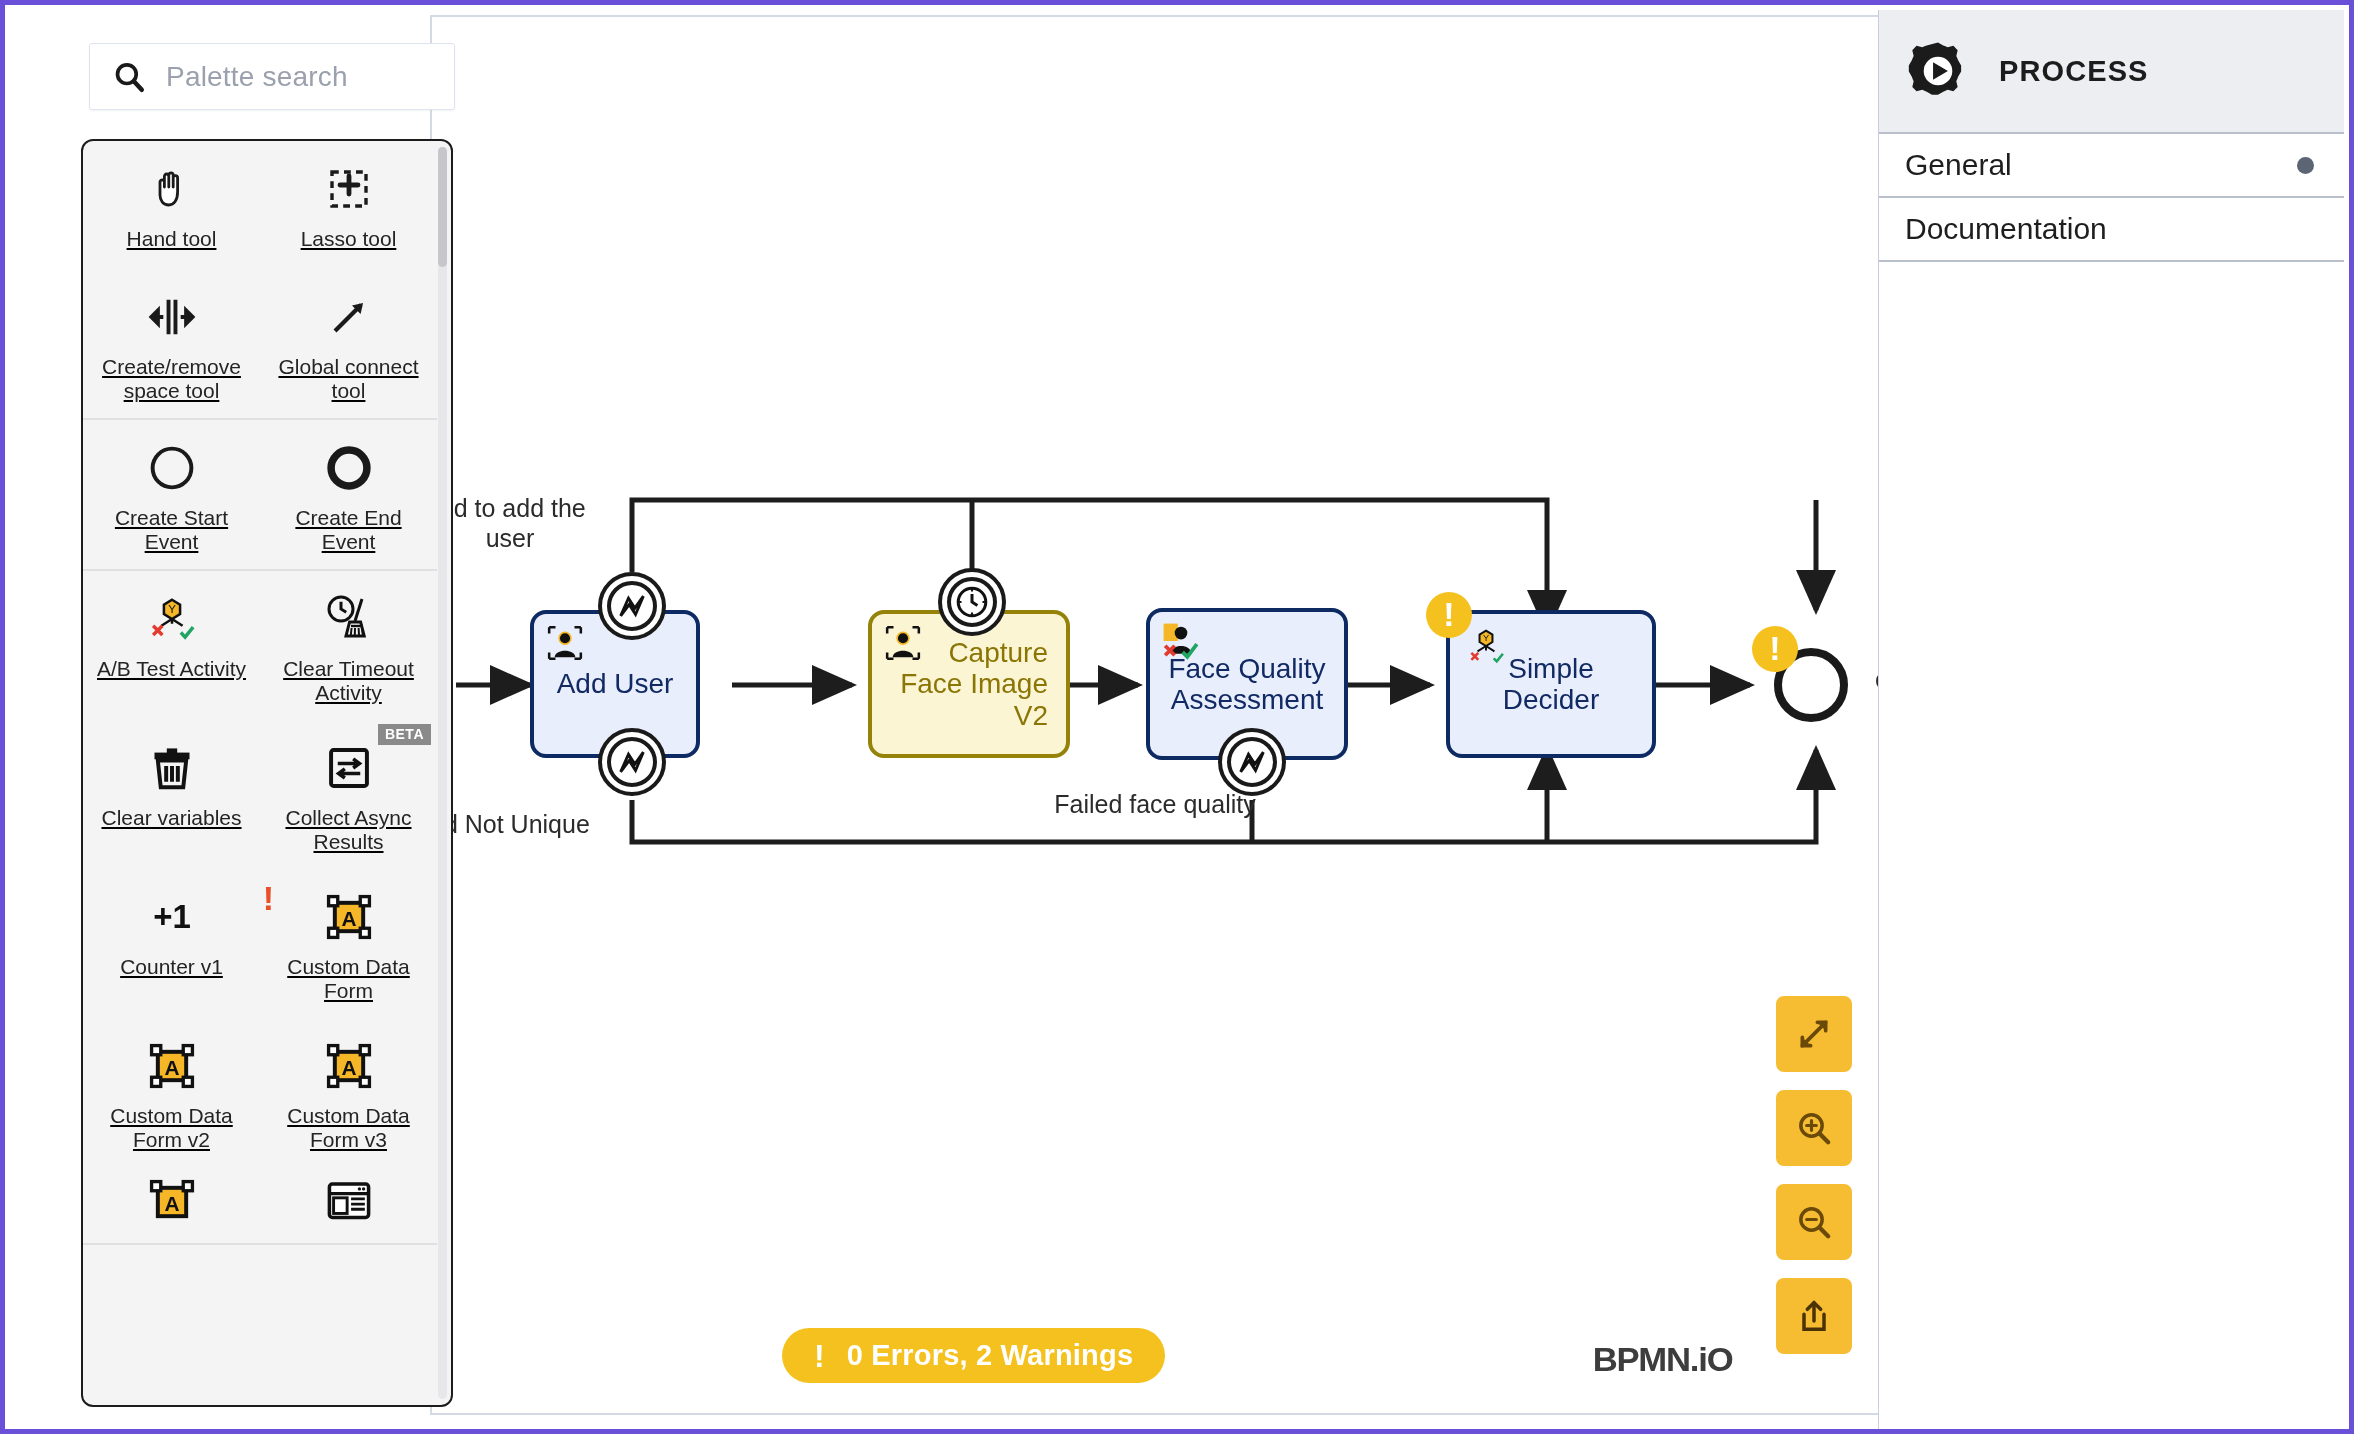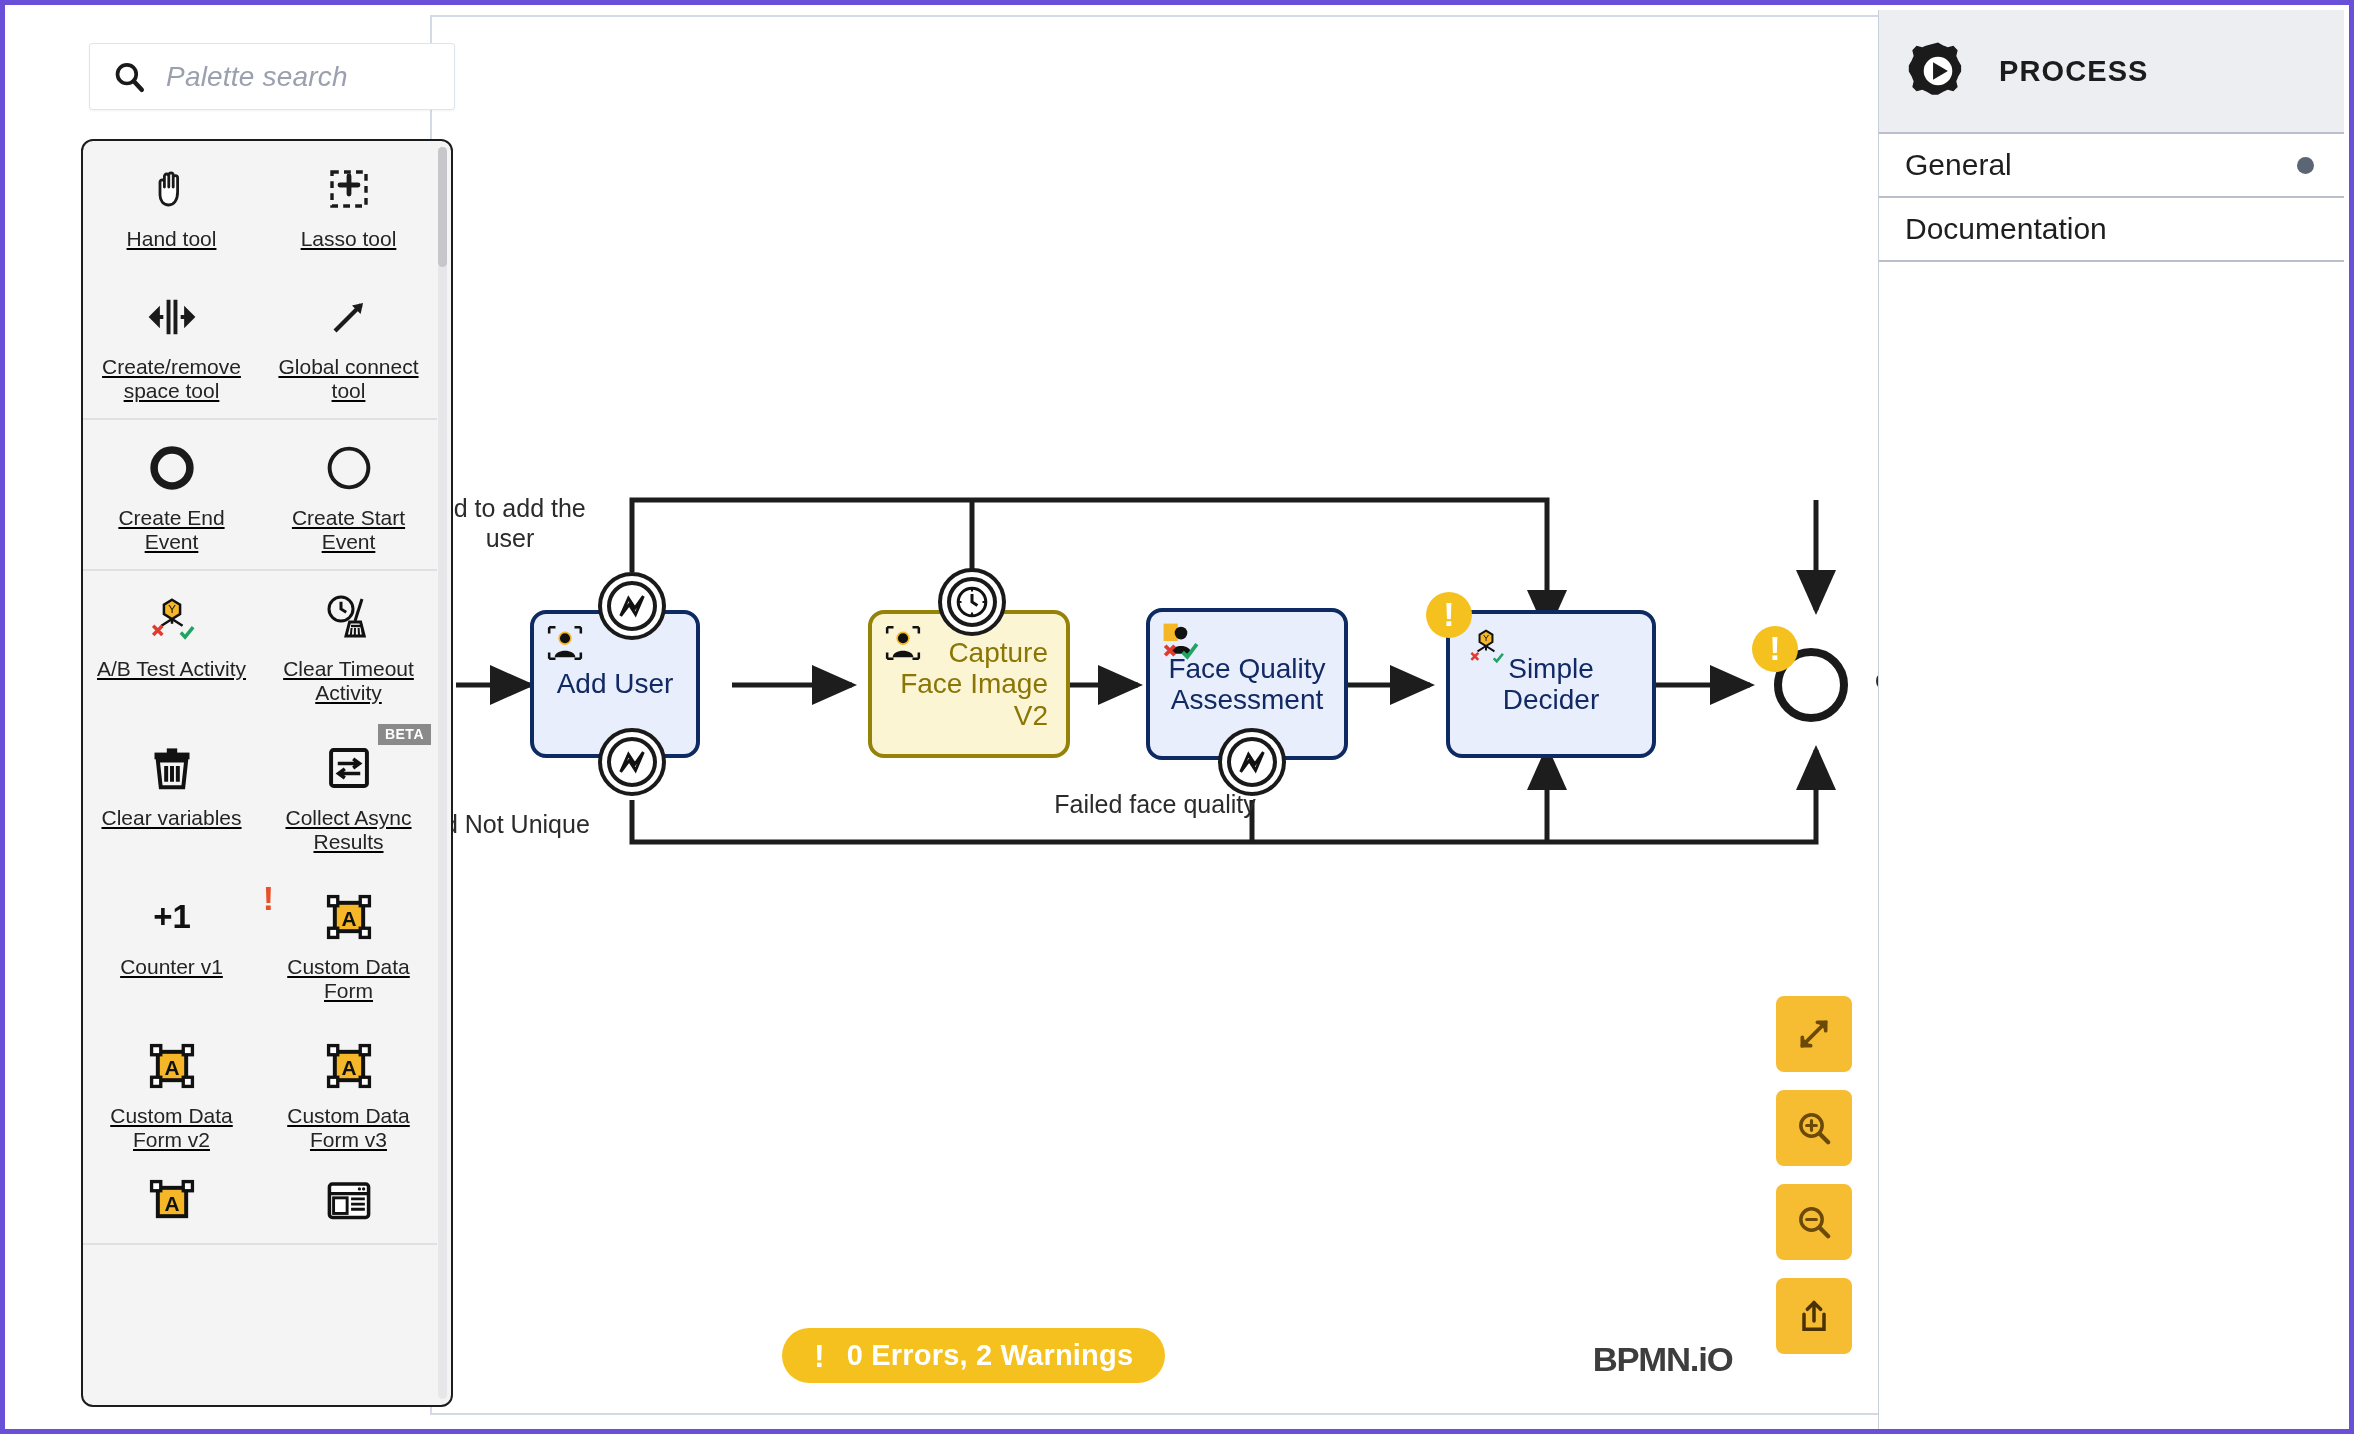--- a/index.html
+++ b/index.html
@@ -38,21 +38,20 @@
     position: absolute;
     left: 84px; top: 38px;
     width: 366px; height: 67px;
     background: #ffffff;
     border: 1px solid #dfe5f0;
     border-radius: 3px;
     display: flex; align-items: center;
     padding: 0 22px;
     box-shadow: 0 1px 2px rgba(0,0,0,0.05);
     z-index: 40;
-    font-style: italic;
   }
   .palette-search .sicon { width: 34px; height: 34px; flex: 0 0 34px; }
   .palette-search .stext {
     font-size: 28px; color: #9aa0ad; margin-left: 20px;
     letter-spacing: .2px;
   }
 
   
   .palette {
     position: absolute;
@@ -508,32 +507,32 @@
             </svg>
           </span>
           <span class="pal-label">Global connect tool</span>
         </div>
       </div>
 
       <div class="pal-group">
         <div class="pal-item">
           <span class="pal-icon">
             <svg viewBox="0 0 24 24" width="50" height="50">
+              <circle cx="12" cy="12" r="9.3" fill="none" stroke="#1a1a1a" stroke-width="1.9"></circle>
+            </svg>
+          </span>
+          <span class="pal-label">Create Start Event</span>
+        </div>
+        <div class="pal-item">
+          <span class="pal-icon">
+            <svg viewBox="0 0 24 24" width="50" height="50">
               <circle cx="12" cy="12" r="8.6" fill="none" stroke="#1a1a1a" stroke-width="3.6"></circle>
             </svg>
           </span>
           <span class="pal-label">Create End Event</span>
-        </div>
-        <div class="pal-item">
-          <span class="pal-icon">
-            <svg viewBox="0 0 24 24" width="50" height="50">
-              <circle cx="12" cy="12" r="9.3" fill="none" stroke="#1a1a1a" stroke-width="1.9"></circle>
-            </svg>
-          </span>
-          <span class="pal-label">Create Start Event</span>
         </div>
       </div>
 
 
       <div class="pal-group">
         <div class="pal-item">
           <span class="pal-icon">
             <svg viewBox="0 0 26 26" width="50" height="50">
               <path d="M13,3 L17.2,5.6 L17.2,10.4 L13,13 L8.8,10.4 L8.8,5.6 Z" fill="#f5b727" stroke="#111" stroke-width="1.3"></path>
               <text x="13" y="9.9" font-size="6" text-anchor="middle" fill="#111" font-family="Liberation Sans, sans-serif">Y</text>

